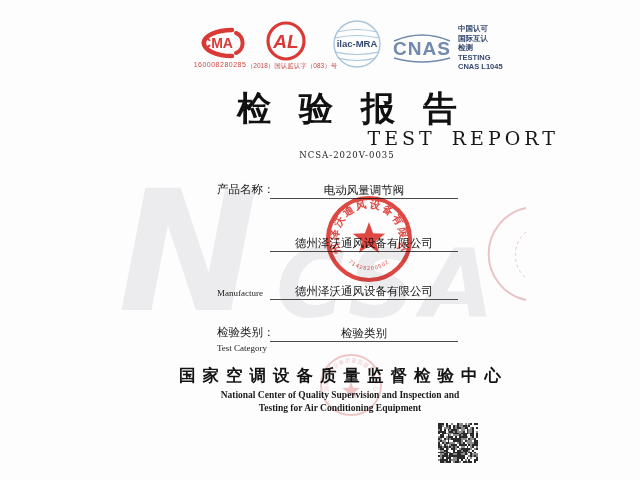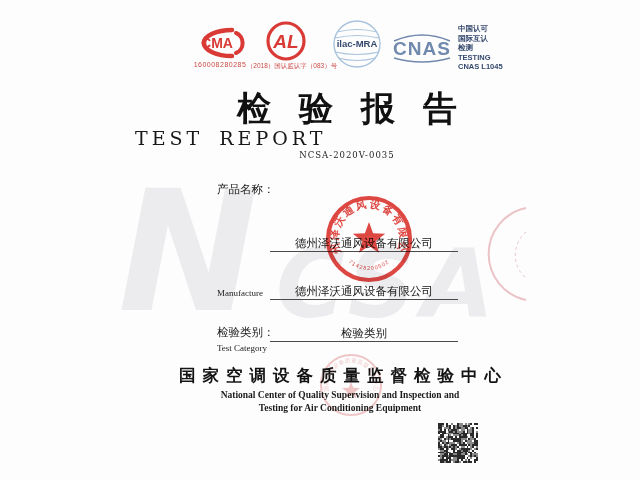--- a/index.html
+++ b/index.html
@@ -15,21 +15,21 @@
   .cma{left:186px;top:26px;}
   .cma-num{left:178px;top:61px;width:84px;text-align:center;font-size:7px;color:#cc4944;letter-spacing:.5px;}
   .al{left:264px;top:20px;}
   .al-cap{left:246px;top:62px;width:92px;text-align:center;font-size:6.5px;color:#cc4944;}
   .ilac{left:331px;top:19px;}
   .cnas{left:388px;top:31px;}
   .accred{left:458px;top:24px;font-size:7.5px;font-weight:bold;color:#35496e;line-height:9.5px;}
   
   .title-zh{left:135px;top:86px;width:424px;text-align:center;font-size:34px;font-weight:600;
             letter-spacing:28px;text-indent:28px;color:#111;}
-  .title-en{left:135px;top:127px;width:424px;text-align:left;font-size:19px;
+  .title-en{left:135px;top:127px;width:424px;text-align:right;font-size:19px;
             font-family:"DejaVu Serif",serif;letter-spacing:4px;word-spacing:6px;color:#181818;}
   .report-no{left:135px;top:150px;width:424px;text-align:center;font-size:8.5px;
              font-family:"DejaVu Serif",serif;letter-spacing:1px;color:#222;}
   
   .field{position:absolute;left:217px;width:245px;height:34px;z-index:1;}
   .f1{top:183px;} .f2{top:236px;} .f3{top:284px;} .f4{top:326px;}
   .lbl{font-size:11.5px;line-height:13px;color:#161616;}
   .lbl-en{font-size:9px;margin-top:4px;font-family:"Liberation Serif",serif;color:#222;}
   .val{position:absolute;left:53px;top:0;width:188px;height:15px;border-bottom:1.2px solid #4a4a4a;
        text-align:center;font-size:11.5px;line-height:14px;color:#161616;}
@@ -98,20 +98,21 @@
   <div>TESTING</div>
   <div>CNAS L1045</div>
 </div>
 
 <div class="abs title-zh">检验报告</div>
 <div class="abs title-en">TEST REPORT</div>
 <div class="abs report-no">NCSA-2020V-0035</div>
 
 <div class="field f1">
   <div class="lbl">产品名称：</div>
+  <div class="val">电动风量调节阀</div>
 </div>
 <div class="field f2">
   <div class="val">德州泽沃通风设备有限公司</div>
 </div>
 <div class="field f3">
   <div class="lbl-en">Manufacture</div>
   <div class="val">德州泽沃通风设备有限公司</div>
 </div>
 <div class="field f4">
   <div class="lbl">检验类别：</div>

